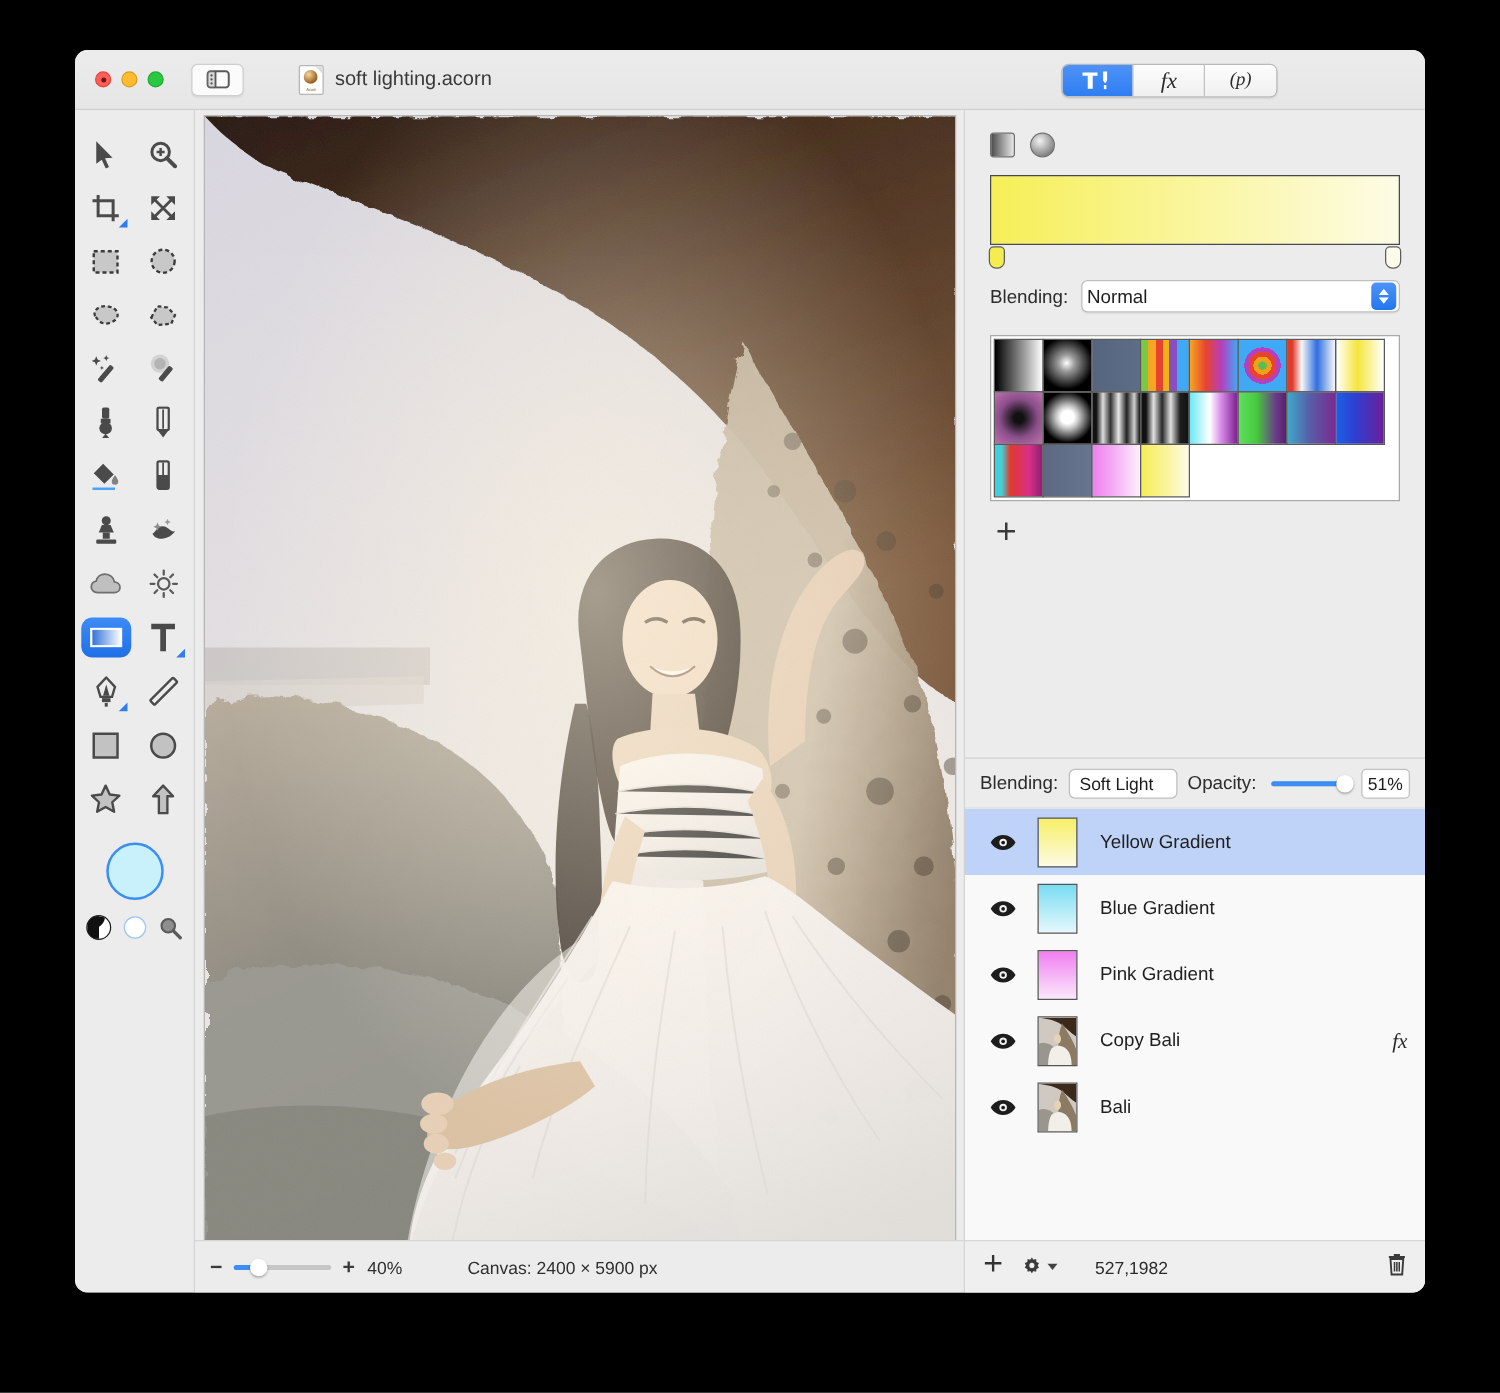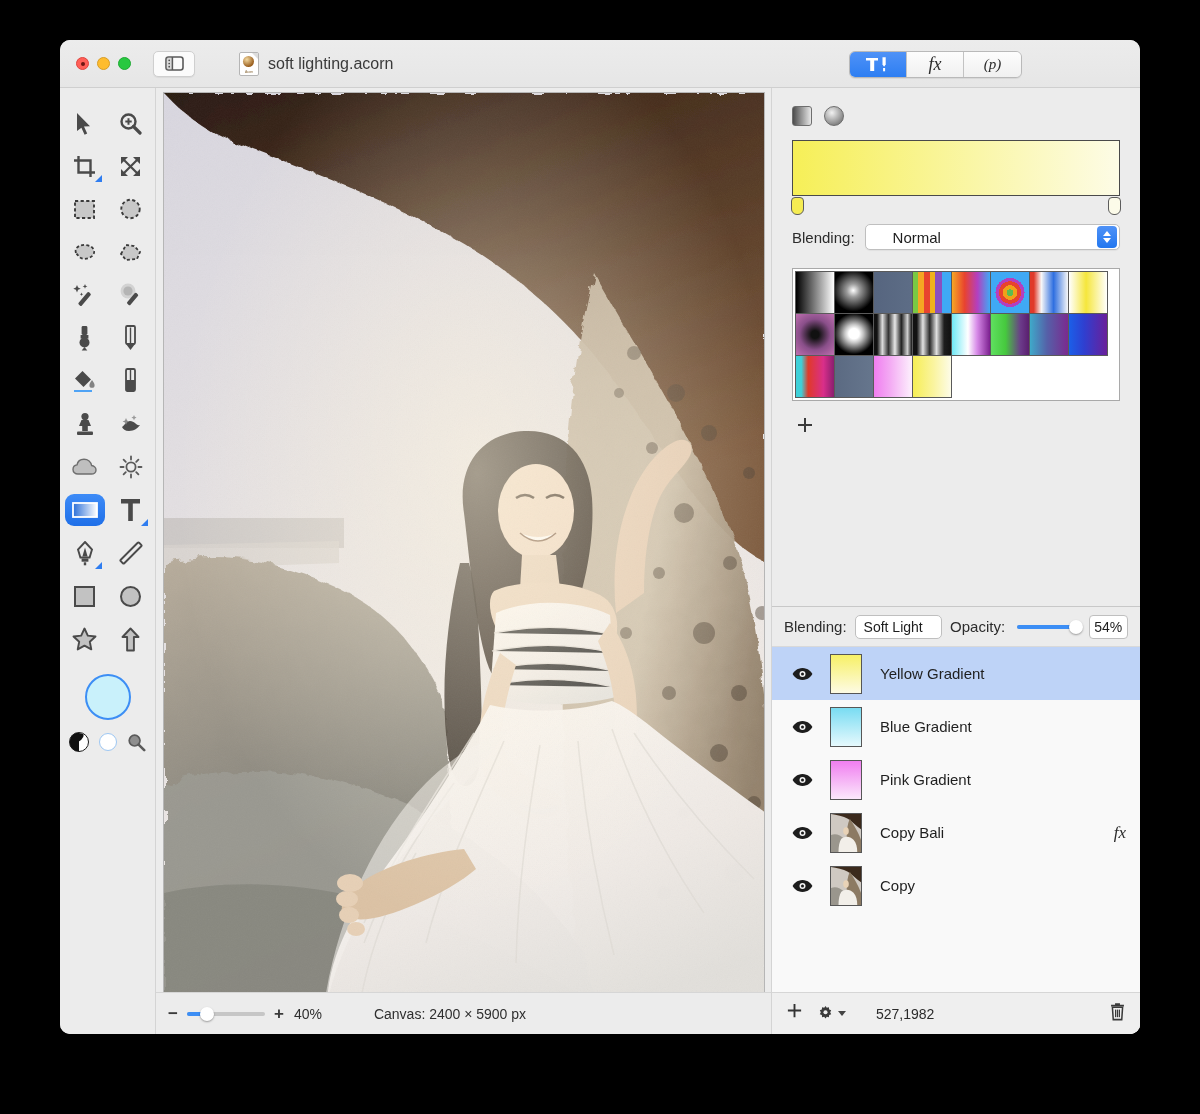--- a/index.html
+++ b/index.html
@@ -193,21 +193,21 @@
   .stop.left  { left: -1px;  background: #f5ec52; }
   .stop.right { right: -1px; background: #fcfbe9; }
 
   #blending-row-top {
     display: flex; align-items: center; gap: 10px; margin-top: 6px;
   }
   .label-txt { font-size: 15px; color: #2c2c2c; }
   .popup {
     flex: 1; height: 26px; background: #fff; border: 1px solid #bfbfbf;
     border-radius: 5px; display: flex; align-items: center;
-    padding-left: 27px; font-size: 15px; color: #1d1d1d; position: relative;
+    padding-left: 4px; font-size: 15px; color: #1d1d1d; position: relative;
     box-shadow: 0 1px 1px rgba(0,0,0,.05);
   }
   .popup .arrows {
     position: absolute; right: 2px; top: 1px; bottom: 1px; width: 20px;
     background: linear-gradient(#4f92f7,#2277ef); border-radius: 4px;
     display: flex; flex-direction: column; align-items: center;
     justify-content: center; gap: 2px;
   }
   .popup .arrows i {
     width: 0; height: 0; border-style: solid; display: block;
@@ -756,21 +756,21 @@
           <div id="layer-blend-popup">
             <span>Soft Light</span>
             <span class="arrows"><i class="up"></i><i class="down"></i></span>
           </div>
           <span class="label-txt">Opacity:</span>
           <div id="opacity-slider">
             <div class="fill" style="width: 100%;"></div>
             <div class="knob"></div>
           </div>
           <div id="opacity-field">
-            <span>54%</span>
+            <span>51%</span>
           </div>
         </div>
 
         <div id="layer-list">
             <div class="layer-row selected">
               <div class="eye-btn">
                 <svg width="21" height="14" viewBox="0 0 21 14">
                   <path d="M10.5 1C5 1 1.6 5 .6 7c1 2 4.4 6 9.9 6s8.9-4 9.9-6c-1-2-4.4-6-9.9-6z" fill="#1d1d1d"></path>
                   <circle cx="10.5" cy="7" r="3" fill="#f3f3f3"></circle>
                   <circle cx="10.5" cy="7" r="1.5" fill="#1d1d1d"></circle>
@@ -831,21 +831,21 @@
               </div>
               <div class="layer-thumb">
 <svg width="100%" height="100%" viewBox="0 0 32 40" preserveAspectRatio="none">
   <rect width="32" height="40" fill="#cfc9c2"></rect>
   <path d="M0 0h32v16c-5-3-9-8-14-11C13 2 6 1 0 0z" fill="#3b2a1c"></path>
   <path d="M20 5c4 6 9 14 12 22v13H18C16 28 16 14 20 5z" fill="#8c7a63"></path>
   <path d="M0 22c5-2 10 0 14 4 4 4 6 9 7 14H0z" fill="#9a968d"></path>
   <ellipse cx="16" cy="18" rx="3" ry="4" fill="#e8d2b6"></ellipse>
   <path d="M11 26c4-3 9-3 13 1 3 3 4 8 4 13H8c0-6 1-11 3-14z" fill="#f2efe9"></path>
 </svg></div>
-              <span class="layer-name">Copy</span>
+              <span class="layer-name">Bali</span>
             </div>
           </div>
 
         <div id="layer-toolbar">
           <div>
             <svg width="17" height="17" viewBox="0 0 18 18">
               <path d="M8 1h2v6h6v2h-6v6H8V9H2V7h6z" fill="#333"></path>
             </svg>
           </div>
           <div class="gear-wrap">

